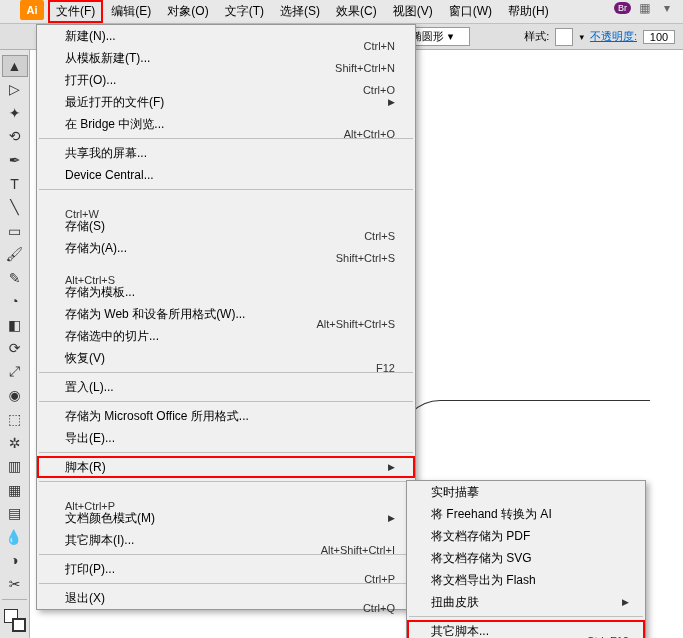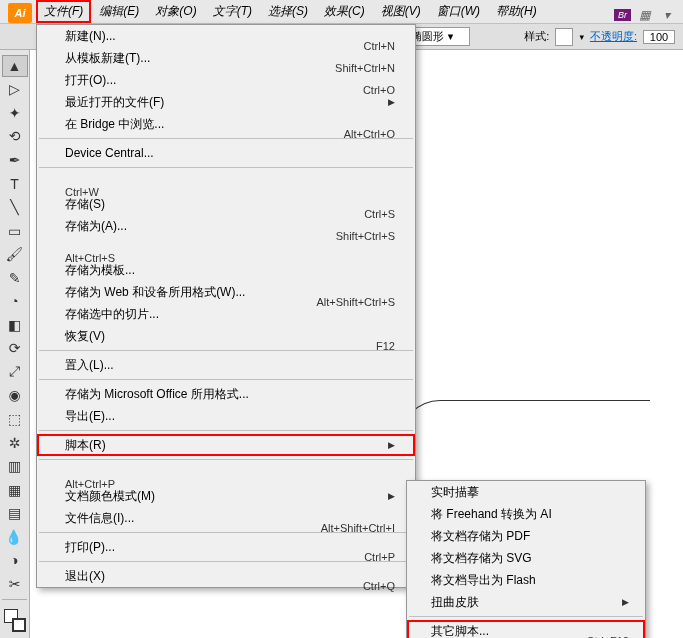--- a/index.html
+++ b/index.html
@@ -1,23 +1,23 @@
 <!DOCTYPE html>
 <html><head>
 <meta charset="utf-8">
 <style>
   * { margin: 0; padding: 0; box-sizing: border-box; font-family: "Microsoft YaHei", "SimSun", sans-serif; }
   body { background: #fff; font-size: 12px; width: 683px; height: 638px; overflow: hidden; position: relative; }
   
-  .menubar { display: flex; align-items: flex-end; background: #e8e8e8; height: 24px; border-bottom: 1px solid #c0c0c0; padding-left: 8px; font-style: italic; }
+  .menubar { display: flex; align-items: flex-start; background: #e8e8e8; height: 24px; border-bottom: 1px solid #c0c0c0; padding-left: 20px; }
   .app-icon { width: 24px; height: 20px; background: #ff8a00; color: #fff; display: flex; align-items: center; justify-content: center; font-weight: bold; font-size: 11px; margin-right: 4px; border-radius: 2px; }
   .menu-item { padding: 3px 8px; cursor: default; }
   .menu-item.active { border: 2px solid #ff0000; padding: 1px 6px; }
   .menubar-right { margin-left: auto; display: flex; align-items: center; gap: 6px; padding-right: 8px; }
-  .br-box { background: #701a75; color: #fff; font-size: 9px; padding: 1px 4px; border-radius: 0; }
+  .br-box { background: #701a75; color: #fff; font-size: 9px; padding: 1px 4px; border-radius: 6px; }
   .menubar-icon { width: 16px; height: 16px; display: flex; align-items: center; justify-content: center; color: #666; }
   
   .toolbar-row { height: 26px; background: #e0e0e0; border-bottom: 1px solid #b0b0b0; display: flex; align-items: center; padding: 0 8px; gap: 6px; }
   .toolbar-right { margin-left: auto; display: flex; align-items: center; gap: 6px; }
   .tb-dot { width: 6px; height: 6px; background: #333; border-radius: 50%; }
   .tb-sel { border: 1px solid #999; background: #fff; padding: 1px 16px; font-size: 11px; display: flex; align-items: center; gap: 4px; }
   .tb-label { font-size: 11px; margin-left: 48px; }
   .tb-opacity-link { color: #0066cc; text-decoration: underline; font-size: 11px; }
   .tb-input { border: 1px solid #999; background: #fff; width: 32px; height: 14px; font-size: 11px; text-align: center; }
   .swatch { width: 18px; height: 18px; border: 1px solid #999; background: #fff; }
@@ -138,20 +138,23 @@
     <div class="dropdown-row">
       <span class="dd-label">最近打开的文件(F)</span>
       <span class="dd-arrow">▶</span>
     </div>
     <div class="dropdown-row">
       <span class="dd-label">在 Bridge 中浏览...</span>
       <span class="dd-short">Alt+Ctrl+O</span>
     </div>
     <div class="dd-sep"></div>
     <div class="dropdown-row">
+      <span class="dd-label">共享我的屏幕...</span>
+    </div>
+    <div class="dropdown-row">
       <span class="dd-label">Device Central...</span>
     </div>
     <div class="dd-sep"></div>
     <div class="dropdown-row">
       <span class="dd-short">Ctrl+W</span>
     </div>
     <div class="dropdown-row">
       <span class="dd-label">存储(S)</span>
       <span class="dd-short">Ctrl+S</span>
     </div>
@@ -194,21 +197,21 @@
     </div>
     <div class="dd-sep"></div>
     <div class="dropdown-row">
       <span class="dd-short">Alt+Ctrl+P</span>
     </div>
     <div class="dropdown-row">
       <span class="dd-label">文档颜色模式(M)</span>
       <span class="dd-arrow">▶</span>
     </div>
     <div class="dropdown-row">
-      <span class="dd-label">文件信息(I)...</span>
+      <span class="dd-label">其它脚本(I)...</span>
       <span class="dd-short">Alt+Shift+Ctrl+I</span>
     </div>
     <div class="dd-sep"></div>
     <div class="dropdown-row">
       <span class="dd-label">打印(P)...</span>
       <span class="dd-short">Ctrl+P</span>
     </div>
     <div class="dd-sep"></div>
     <div class="dropdown-row">
       <span class="dd-label">退出(X)</span>

